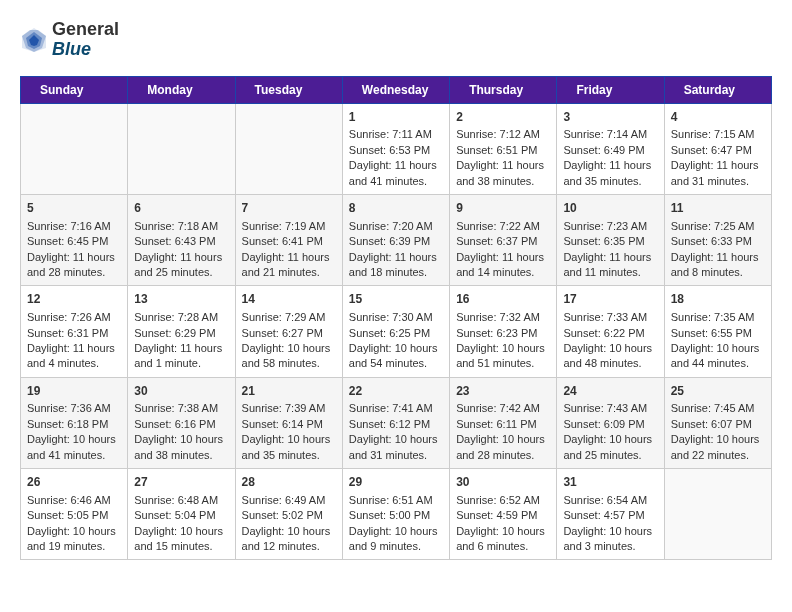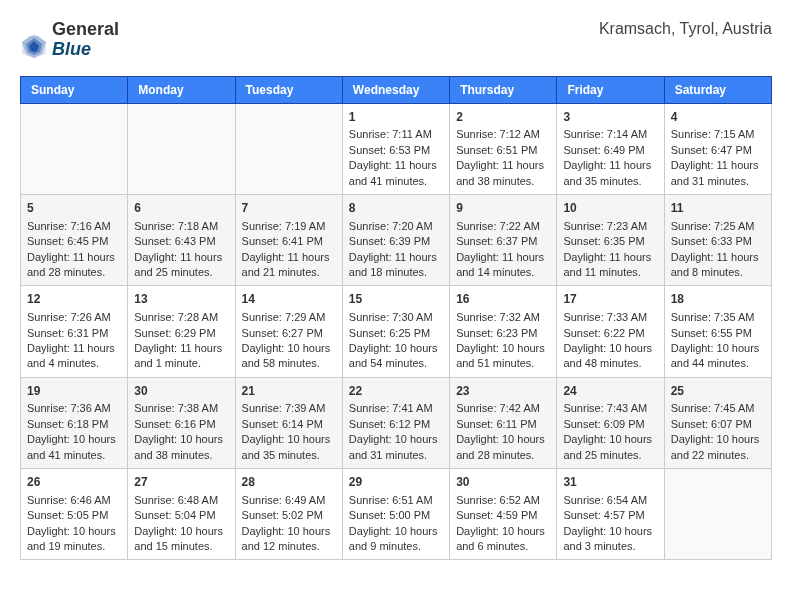--- a/index.html
+++ b/index.html
@@ -11,21 +11,21 @@
       padding: 20px;
     }
     .header {
       display: flex;
       justify-content: space-between;
       align-items: flex-start;
       margin-bottom: 16px;
     }
     .logo {
       display: flex;
-      align-items: flex-end;
+      align-items: center;
       gap: 4px;
     }
     .logo-text {
       font-size: 18px;
       font-weight: bold;
       line-height: 1.1;
     }
     .logo-general { color: #333; }
     .logo-blue { color: #0c4a6e; font-style: italic; }
     .logo-icon {
@@ -44,24 +44,24 @@
     .subtitle {
       font-size: 16px;
       color: #444;
     }
     .calendar {
       width: 100%;
       border-collapse: collapse;
       font-size: 11px;
     }
     .calendar th {
-      background-color: #3b82f6;
+      background-color: #4c1d95;
       color: #fff;
       text-align: left;
-      padding: 6px 10px;
+      padding: 6px 19px;
       font-size: 12px;
       font-weight: bold;
       border: 1px solid #1a44aa;
     }
     .calendar td {
       vertical-align: top;
       padding: 5px 6px;
       border: 1px solid #ccc;
       width: calc(100% / 7);
       min-height: 80px;
@@ -95,21 +95,20 @@
       <polygon points="18,4 26,10 22,22 14,26 6,22 2,10 10,4" fill="#2255aa" opacity="0.3"></polygon>
       <polygon points="14,6 22,12 20,20 14,23 8,20 6,12" fill="#2255aa" opacity="0.5"></polygon>
       <polygon points="14,9 19,14 17,19 14,20 11,19 9,14" fill="#2255aa"></polygon>
     </svg>
     <div class="logo-text">
       <div class="logo-general">General</div>
       <div class="logo-blue">Blue</div>
     </div>
   </div>
   <div class="title-block">
-    <div class="subtitle">Kramsach, Tyrol, Austria</div>
   </div>
 </div>
 
 <table class="calendar">
   <thead>
     <tr>
     <th>Sunday</th>
         <th>Monday</th>
         <th>Tuesday</th>
         <th>Wednesday</th>

